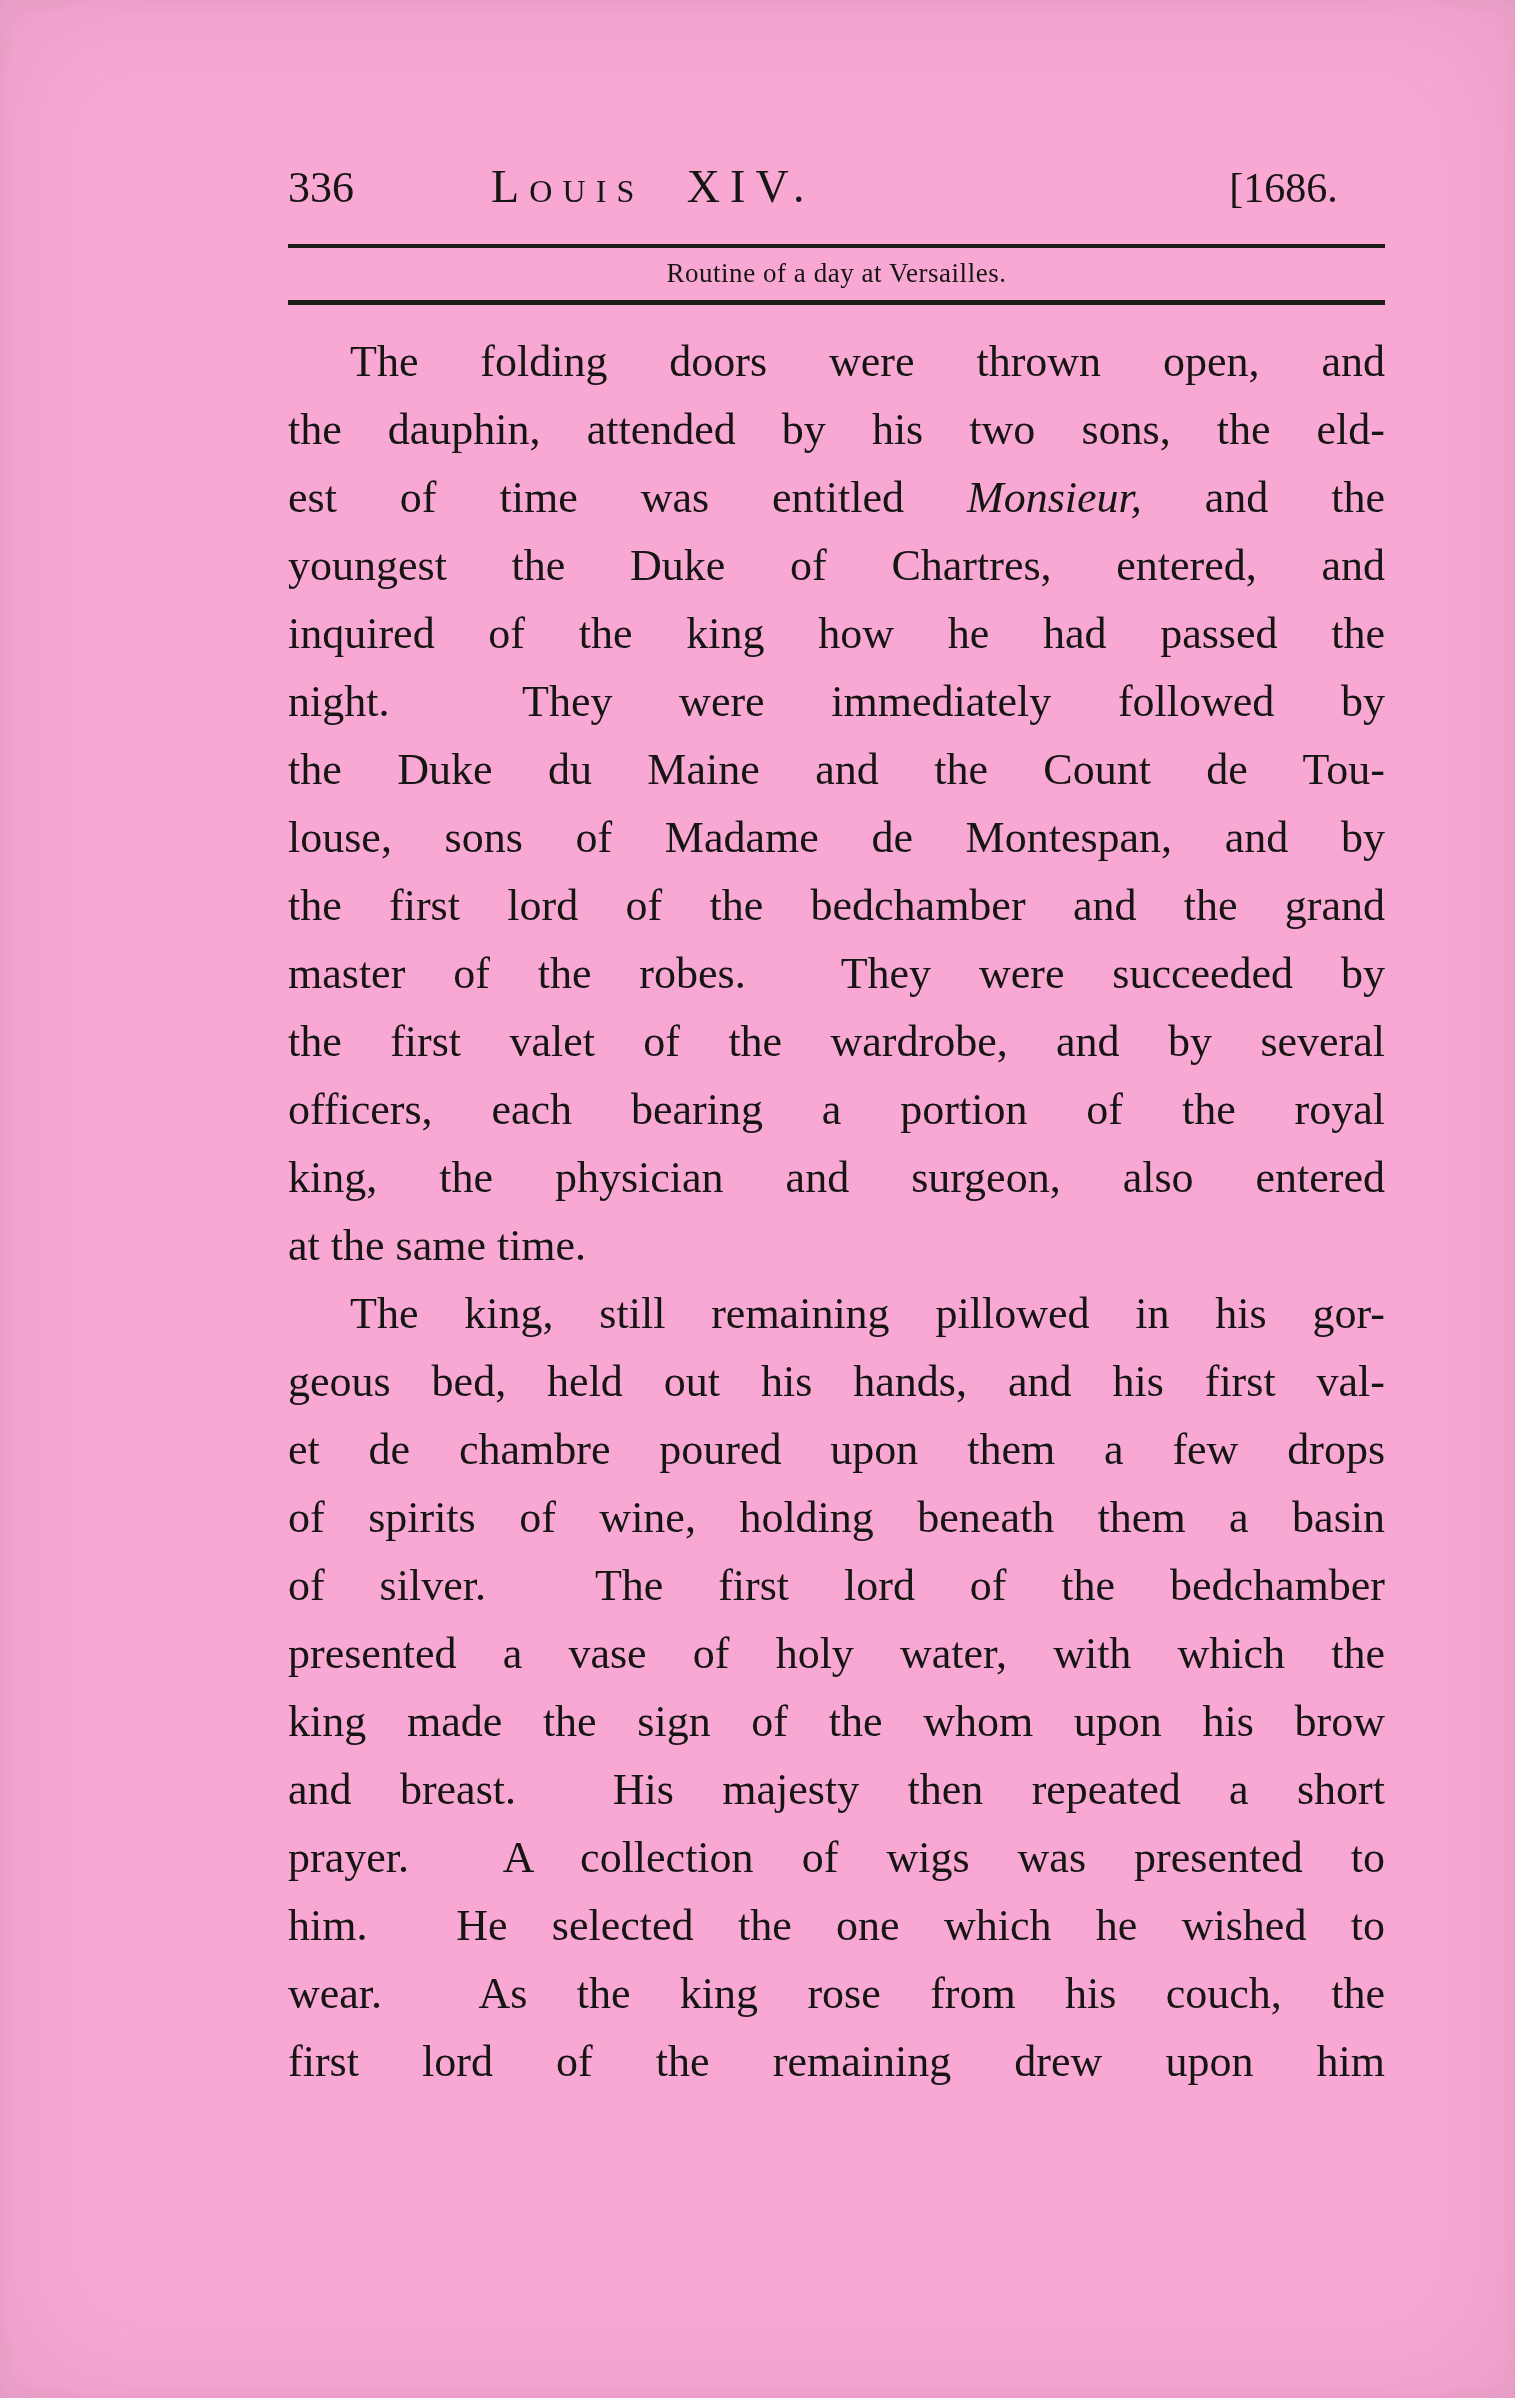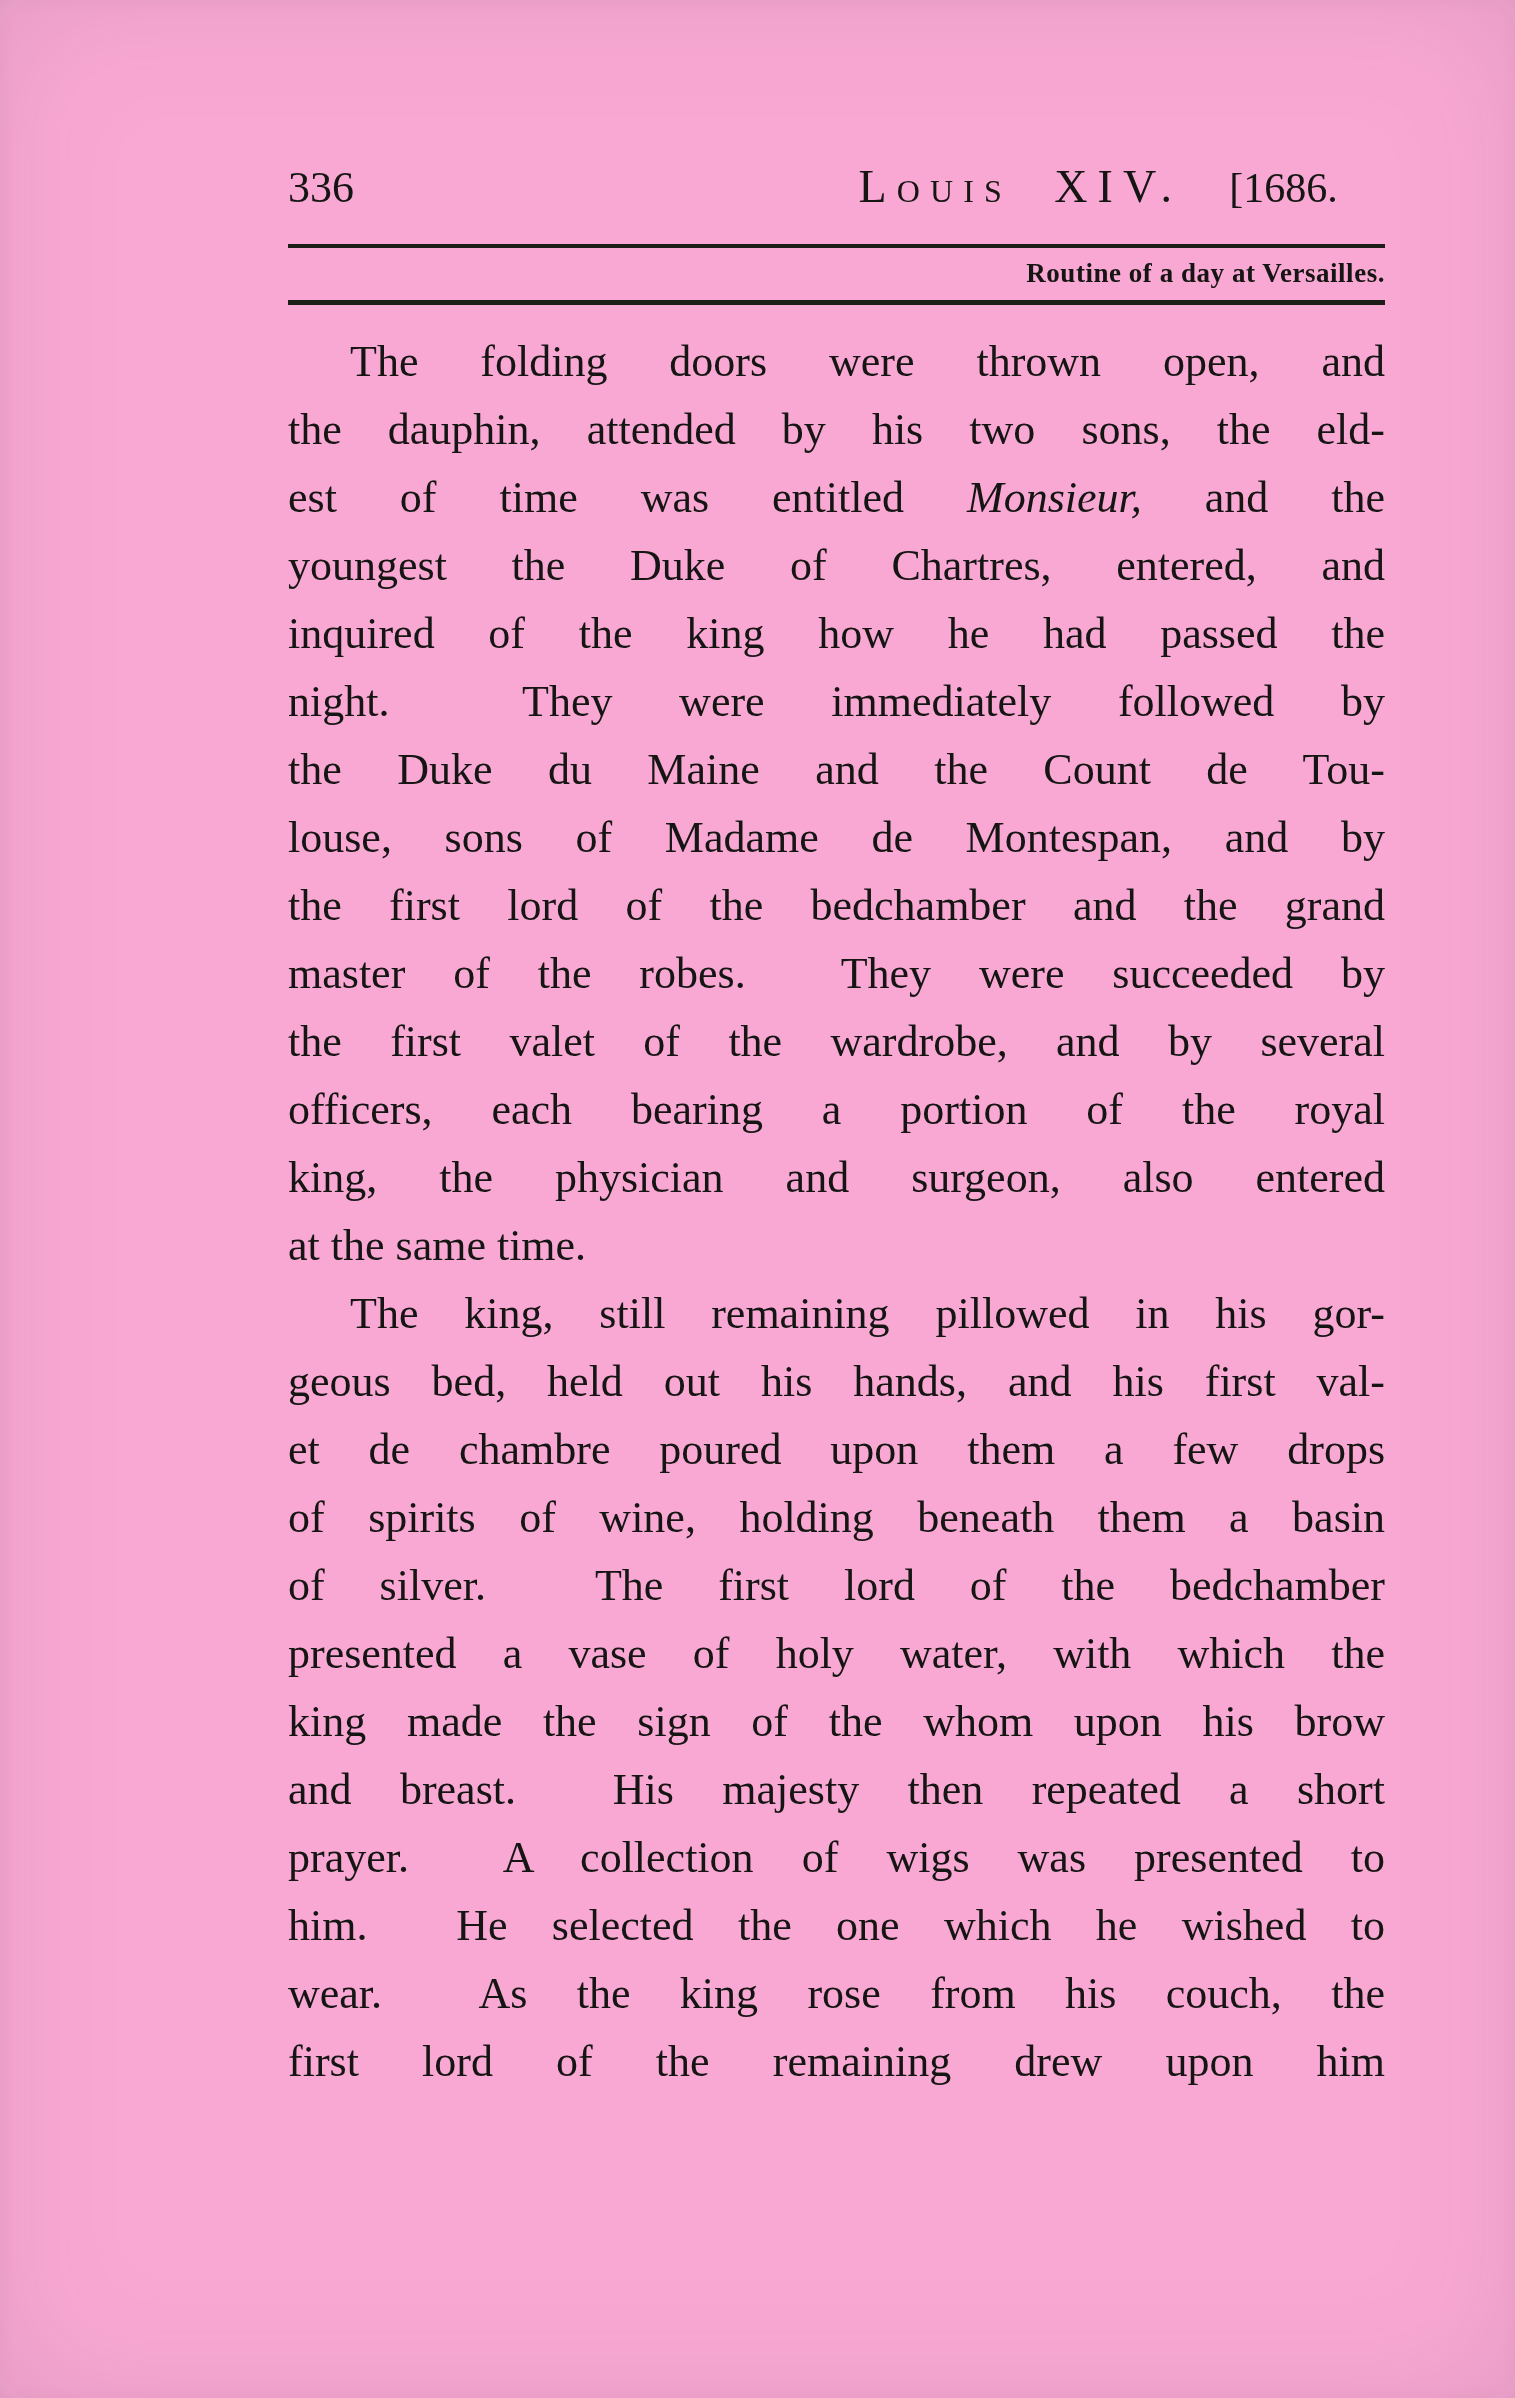--- a/index.html
+++ b/index.html
@@ -26,37 +26,37 @@
   .page-header {
     display: flex;
     align-items: baseline;
   }
   .page-number {
     width: 203px;
     font-size: 44px;
   }
   .running-title {
     flex: 1;
-    text-align: right;
+    text-align: left;
     font-size: 46px;
     font-variant: small-caps;
     letter-spacing: 0.22em;
     word-spacing: 0.45em;
   }
   .year {
     width: 203px;
     text-align: center;
     font-size: 42px;
   }
   .rule { background: #1d1d1a; }
   .rule-top { height: 3.9px; margin-top: 31px; }
   .caption {
-    text-align: right;
+    text-align: center;
     font-size: 27px;
-    font-weight: bold;
+    font-weight: normal;
     margin-top: 9.7px;
     letter-spacing: 0.02em;
   }
   .rule-bottom { height: 4.8px; margin-top: 11.6px; }
   .body-text {
     margin-top: 23px;
     font-size: 44px;
     line-height: 68px;
   }
   .text-line {

